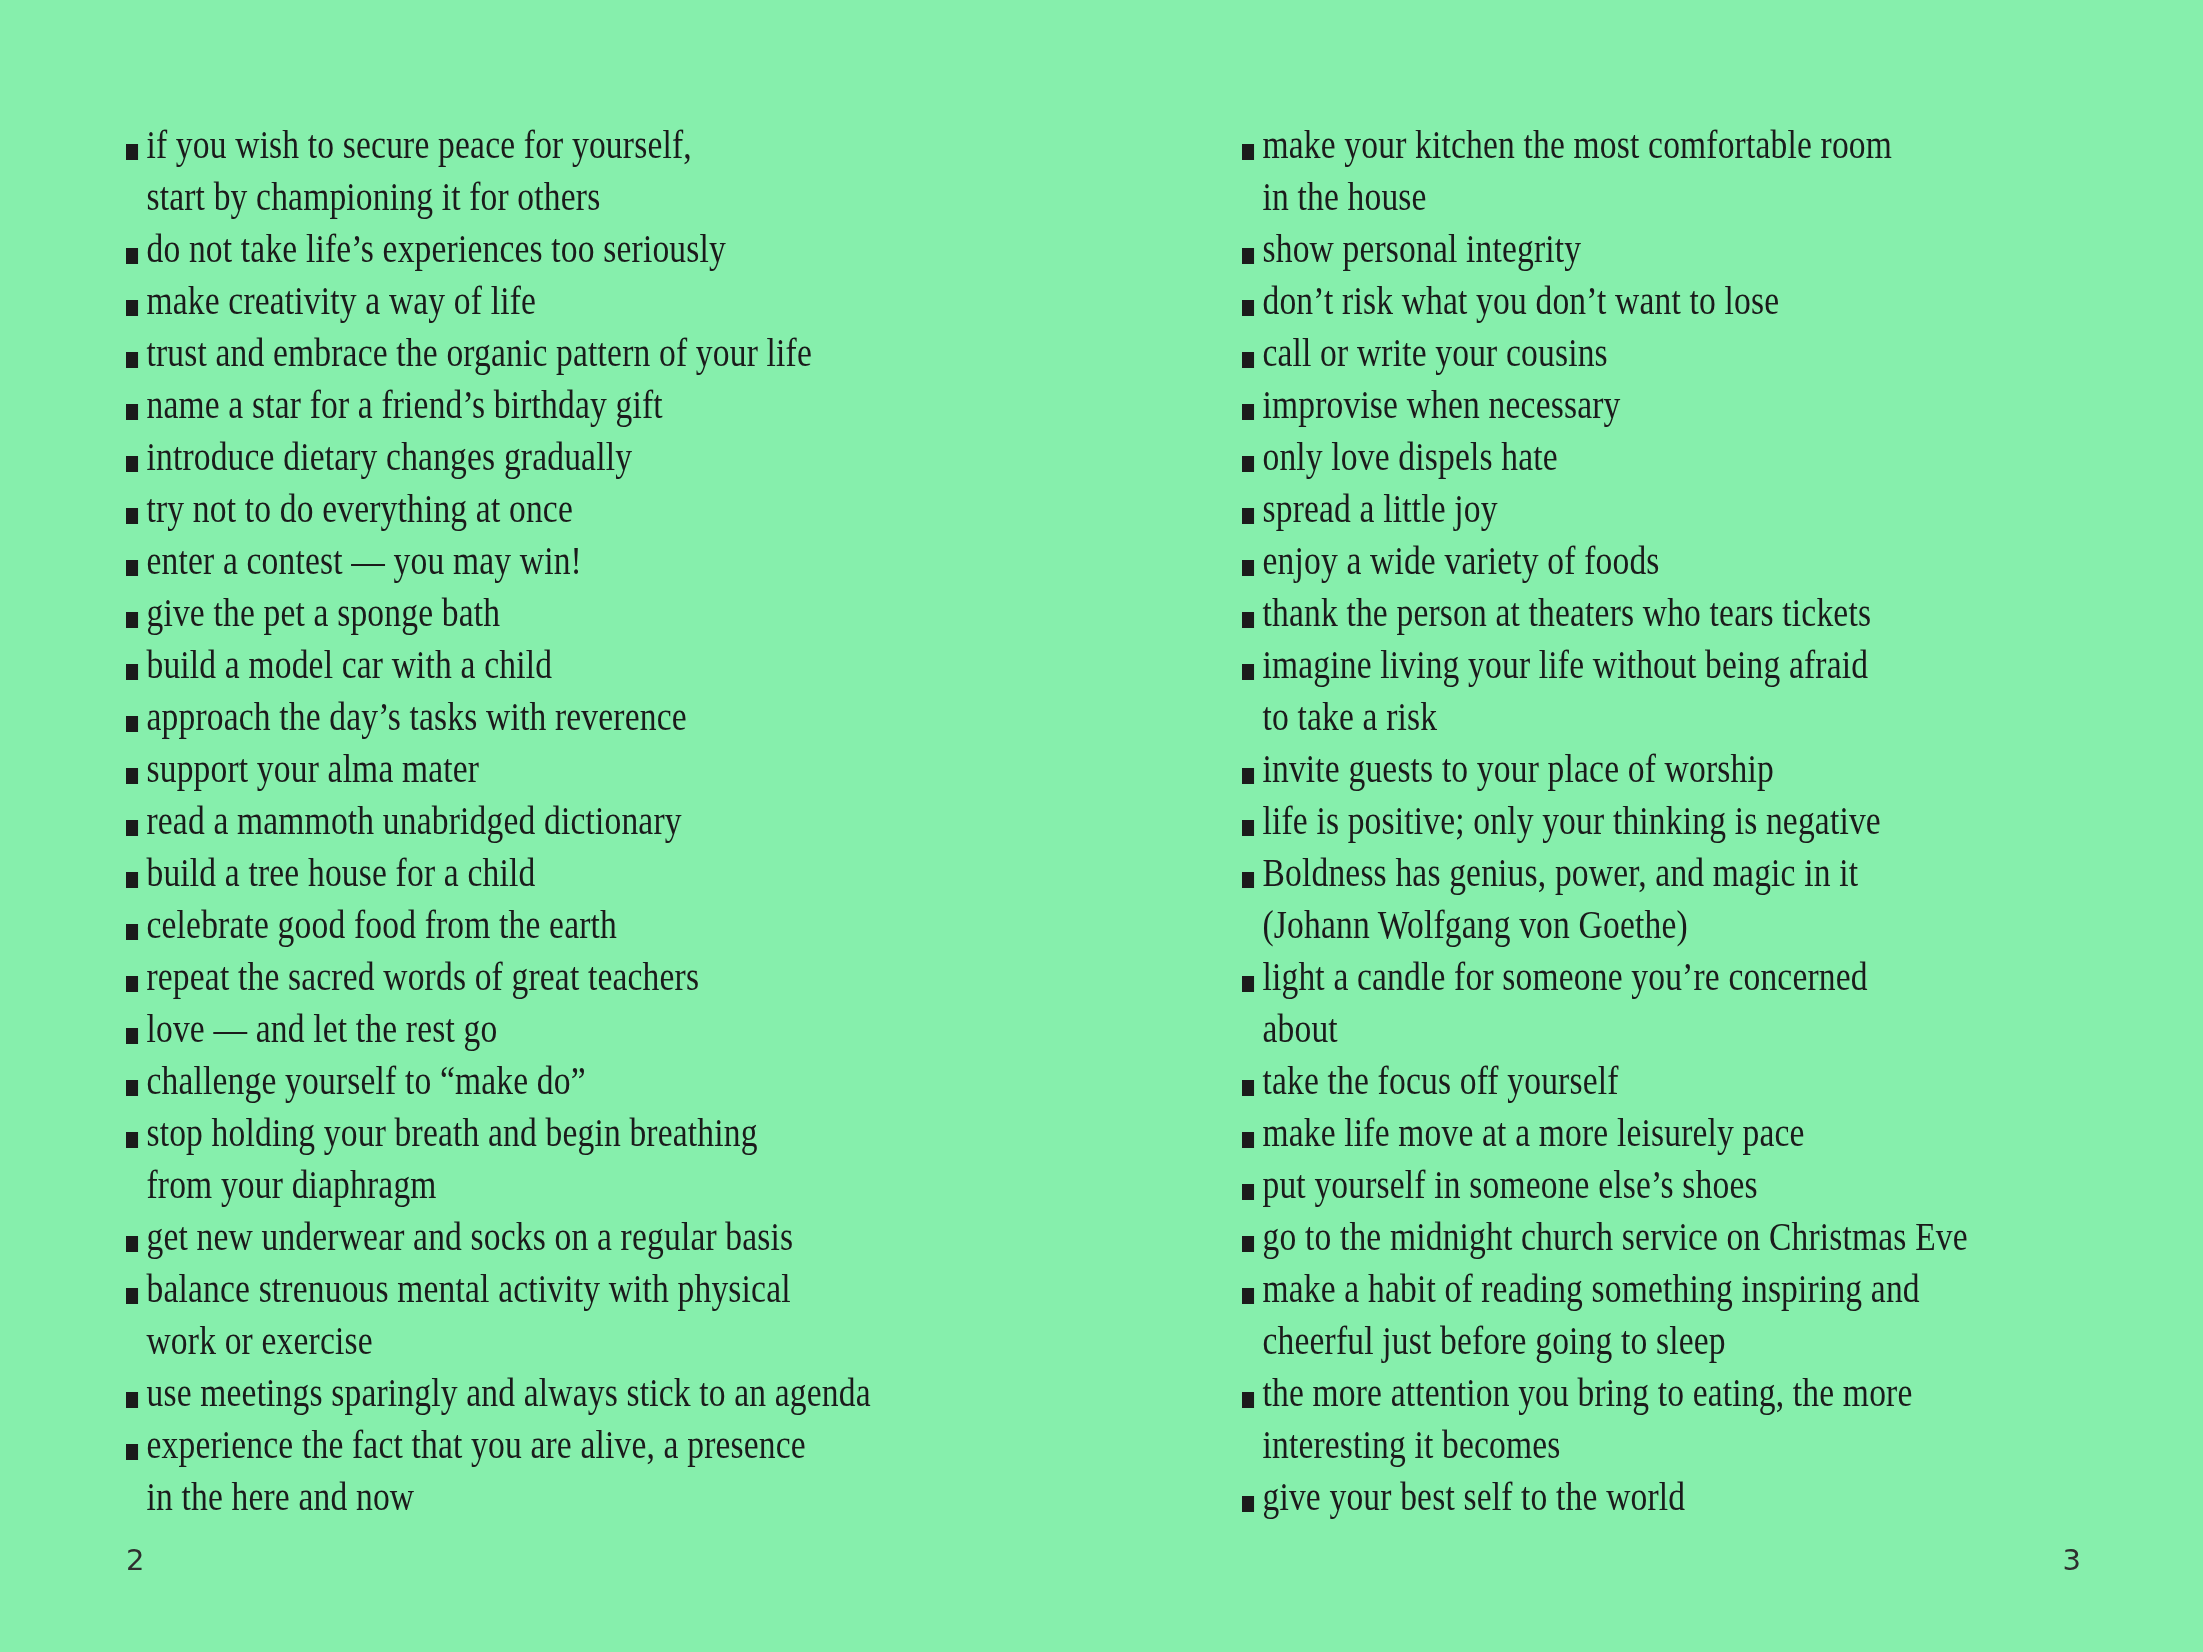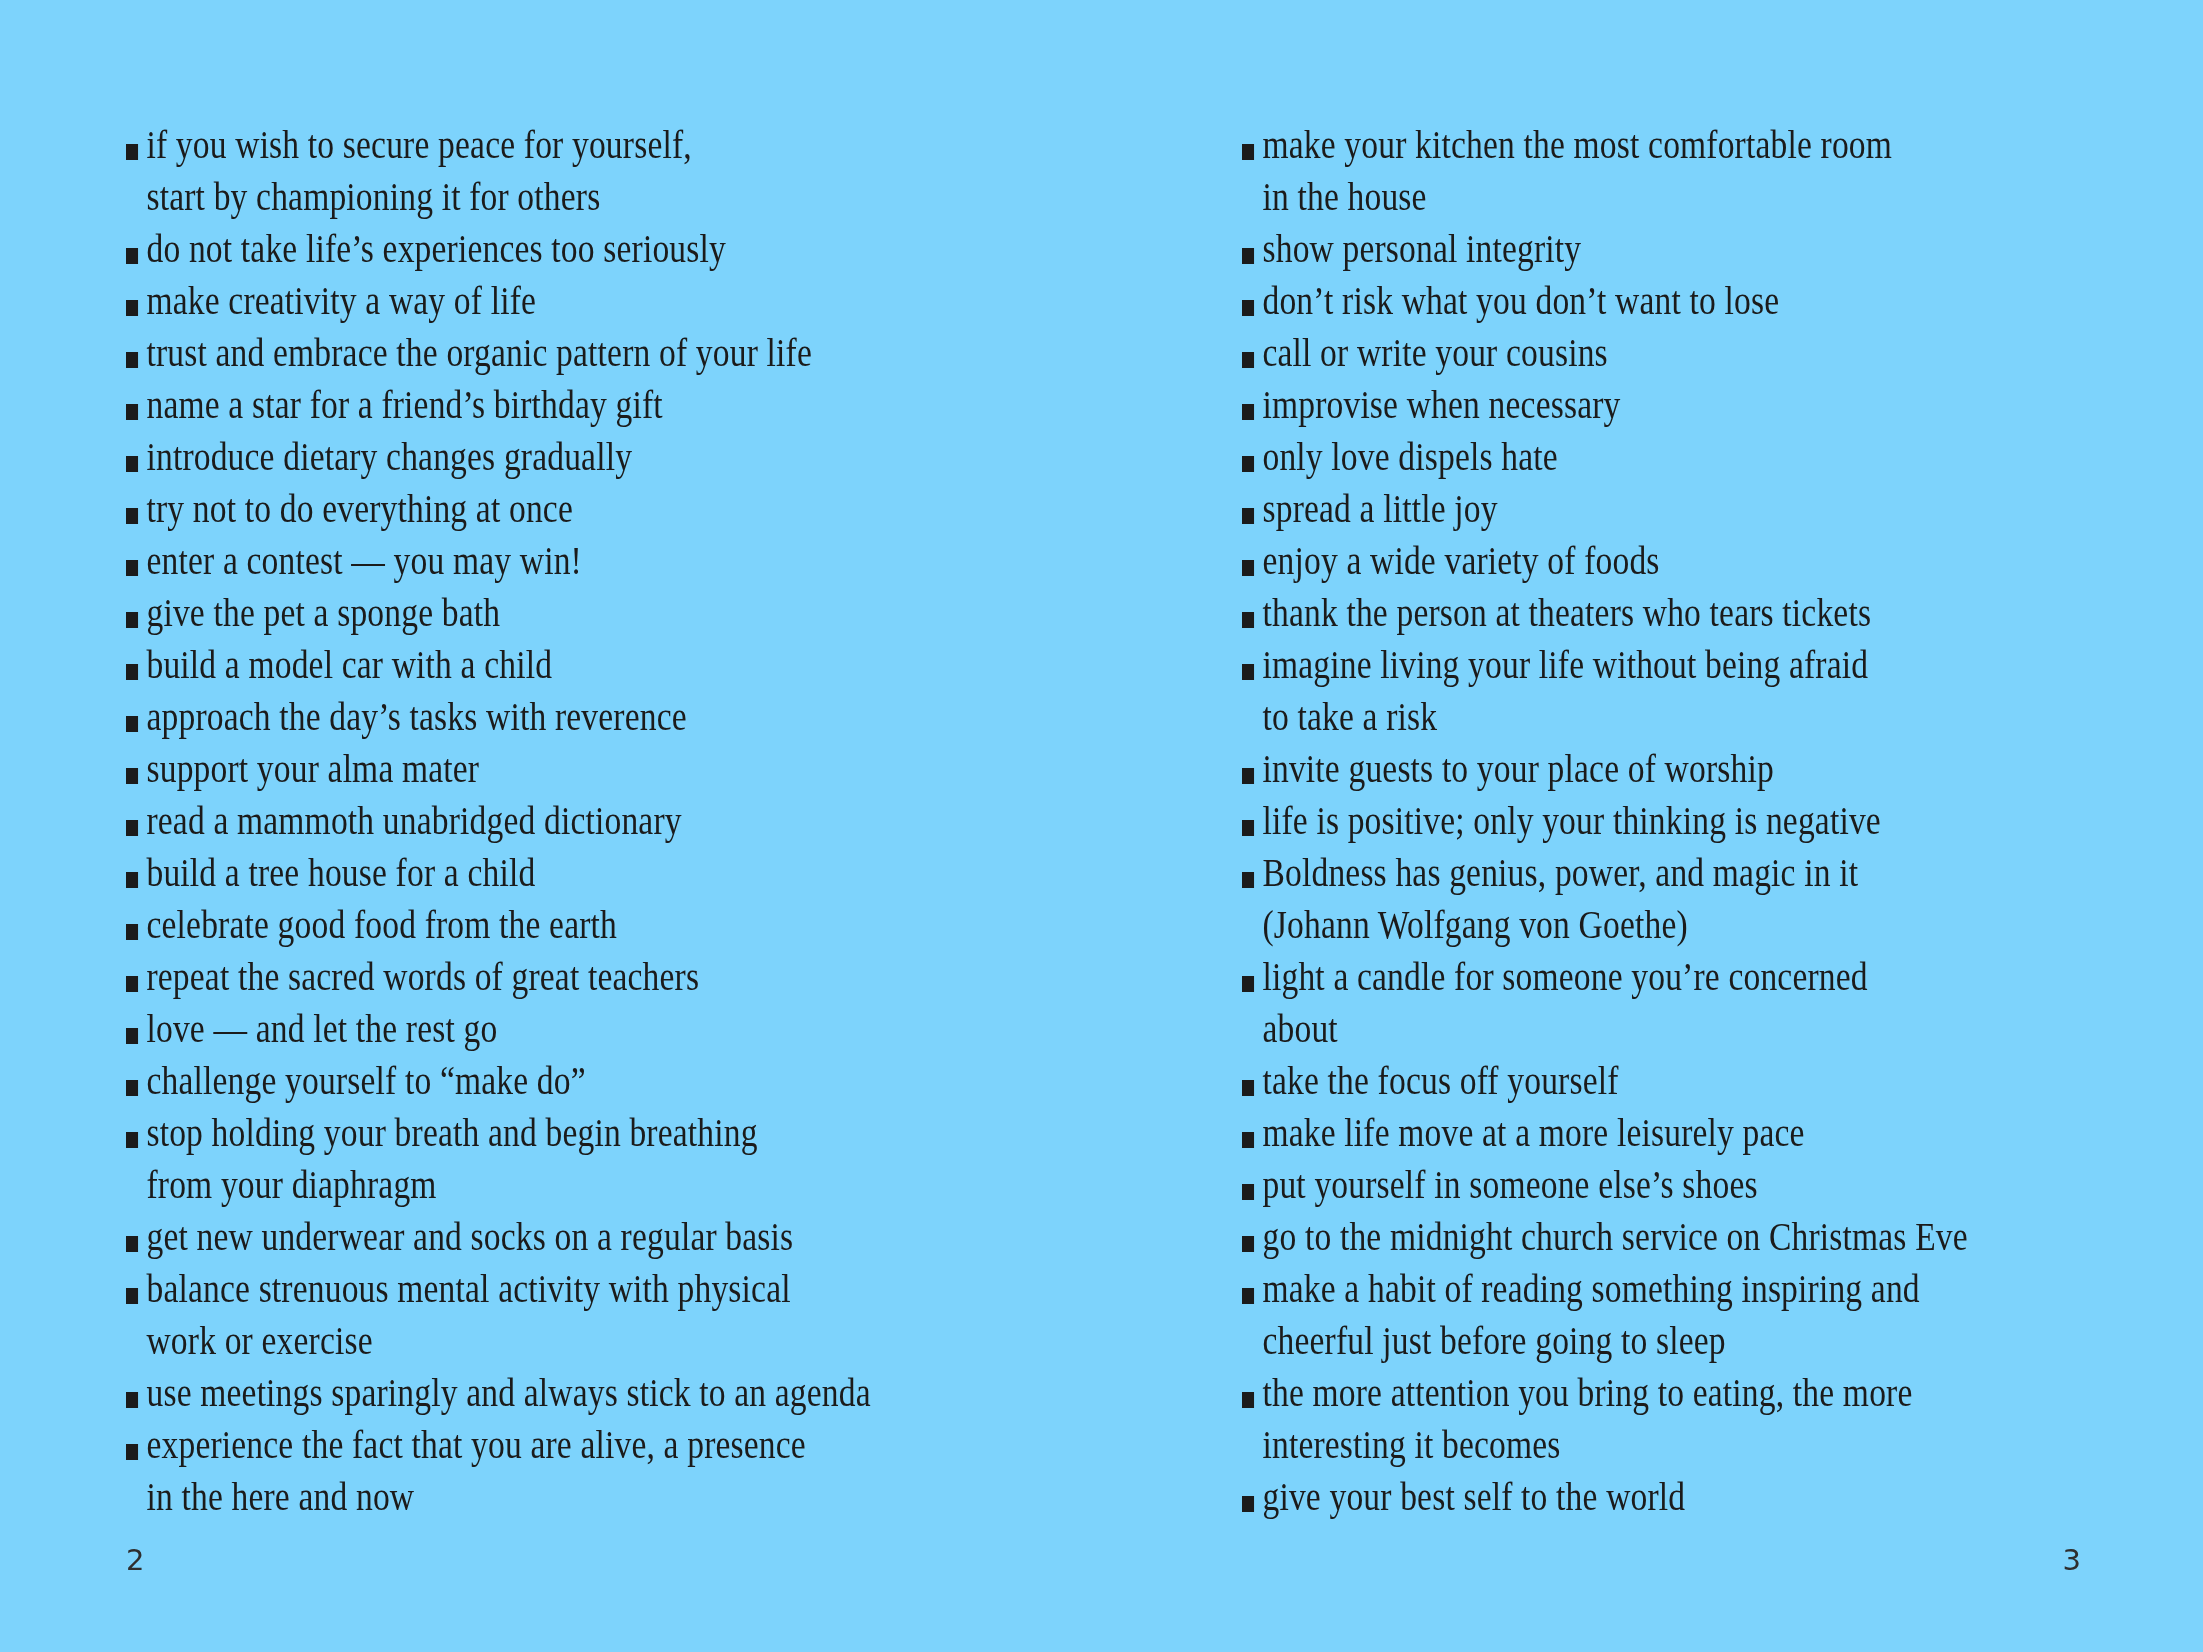--- a/index.html
+++ b/index.html
@@ -1,21 +1,21 @@
 <!DOCTYPE html>
 <html style="font-size:14.7px"><head>
 <meta charset="utf-8">
 <style>
   * { margin: 0; padding: 0; box-sizing: border-box; }
   html, body { background: #ffffff; }
   #canvas {
     position: relative;
     width: 2204px;
     height: 1653px;
-    background: #7dd3fc;
+    background: #86efac;
     overflow: hidden;
     font-family: "Liberation Serif", "DejaVu Serif", serif;
     color: #1b1b1b;
   }
   .col {
     position: absolute;
     top: 119px;
     width: 1139px;
     transform: scaleX(0.86);
     transform-origin: 0 0;

